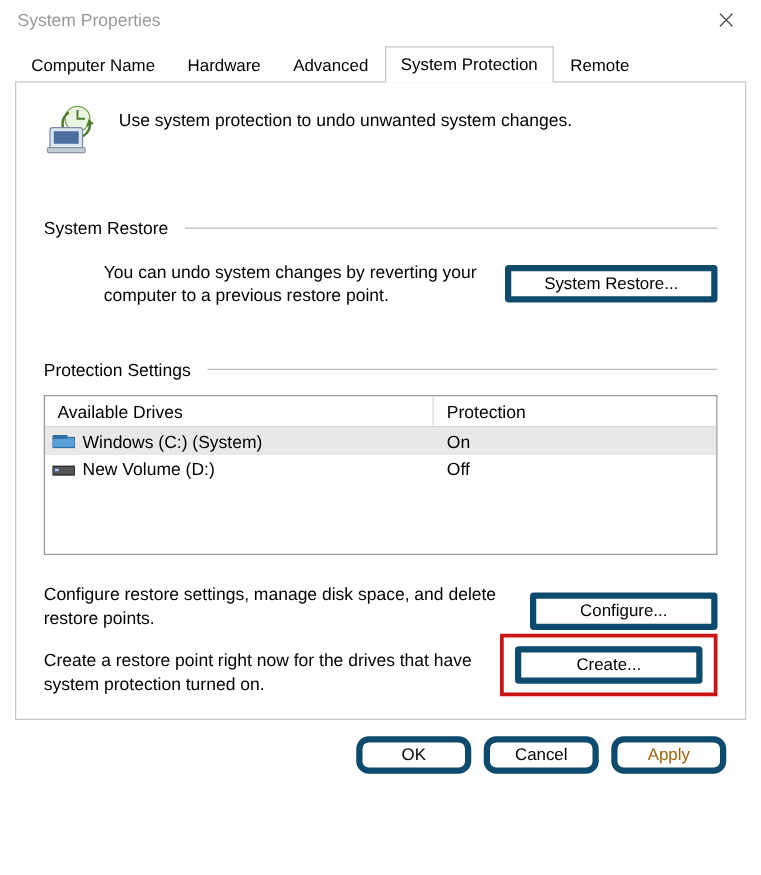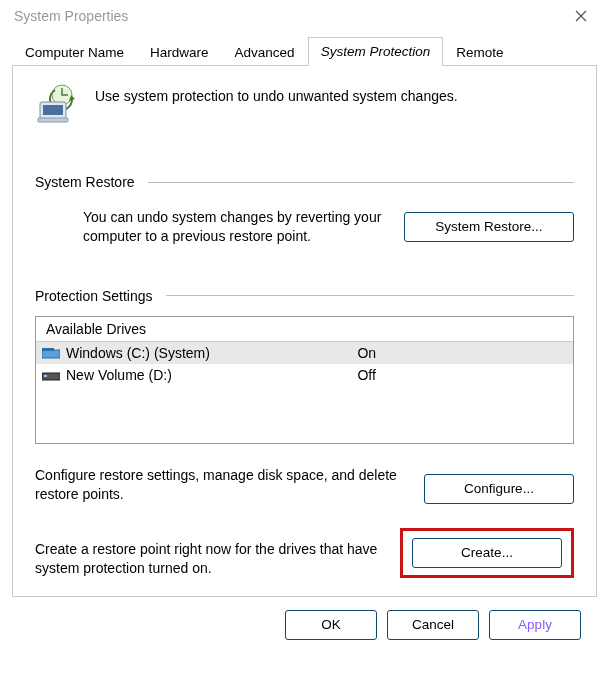--- a/index.html
+++ b/index.html
@@ -56,21 +56,20 @@
     border: 1px solid transparent;
     border-bottom: none;
     position: relative;
     top: 1px;
     cursor: default;
   }
   .tab.selected {
     border: 1px solid #c8c8c8;
     border-bottom: 1px solid #fff;
     z-index: 2;
-    font-style: italic;
   }
   .tabpanel {
     border: 1px solid #c8c8c8;
     flex: 1;
     padding: 16px 22px 18px 22px;
     position: relative;
     display: flex;
     flex-direction: column;
   }
   .intro {
@@ -115,31 +114,31 @@
     margin-left: 44px;
   }
   .sr-row .text {
     flex: 1;
     font-size: 14px;
     line-height: 1.35;
   }
   .btn {
     min-width: 170px;
     height: 30px;
-    border: 1px solid #0c4a6e;
+    border: 5px solid #0c4a6e;
     border-radius: 3px;
     background: #fff;
     font-size: 13.5px;
     display: flex;
     align-items: center;
     justify-content: center;
     cursor: default;
     padding: 0 10px;
   }
-  .btn.small { min-width: 92px; }
+  .btn.small { min-width: 92px; border-radius: 10px; }
   .drives-table {
     border: 1px solid #999;
     width: 100%;
     height: 128px;
     overflow: hidden;
     background: #fff;
   }
   .drives-head {
     display: flex;
     font-size: 14px;
@@ -193,21 +192,21 @@
   }
   .footer {
     height: 56px;
     display: flex;
     align-items: center;
     justify-content: flex-end;
     gap: 10px;
     padding: 0 16px;
     border-top: none;
   }
-  .btn.disabled { color: #8b5cf6; }
+  .btn.disabled { color: #a16207; }
 </style>
 </head>
 <body>
 
 <div class="window">
 
   <div class="titlebar">
     <div class="title">System Properties</div>
     <div class="close">
       <svg width="12" height="12" viewBox="0 0 12 12">
@@ -255,20 +254,21 @@
 
       <div class="groupbox" style="margin-top:12px;">
         <div class="group-header">
           <div class="label">Protection Settings</div>
           <div class="line"></div>
         </div>
 
         <div class="drives-table">
           <div class="drives-head">
             <div class="col col-drive">Available Drives</div>
+            <div class="col col-prot">Protection</div>
           </div>
           <div class="drives-body">
             <div class="row selected">
               <div class="cell-drive">
                 <span class="drive-icon">
                   <svg width="18" height="12" viewBox="0 0 18 12">
                       <rect x="0" y="2" width="18" height="8" fill="#5aa0d8" stroke="#2d6da3"></rect>
                       <rect x="0" y="0" width="12" height="3" fill="#2d6da3"></rect>
                     </svg>
                 </span>
@@ -289,21 +289,21 @@
               <div class="cell-prot">Off</div>
             </div>
           </div>
         </div>
 
         <div class="action-row">
           <div class="text">Configure restore settings, manage disk space, and delete restore points.</div>
           <div class="btn" style="min-width:150px">Configure...</div>
         </div>
 
-        <div class="action-row" style="margin-top:24px;">
+        <div class="action-row" style="margin-top:3px;">
           <div class="text">Create a restore point right now for the drives that have system protection turned on.</div>
           <div class="highlight-box">
             <div class="btn" style="min-width:150px">Create...</div>
           </div>
         </div>
 
       </div>
 
     </div>
 

